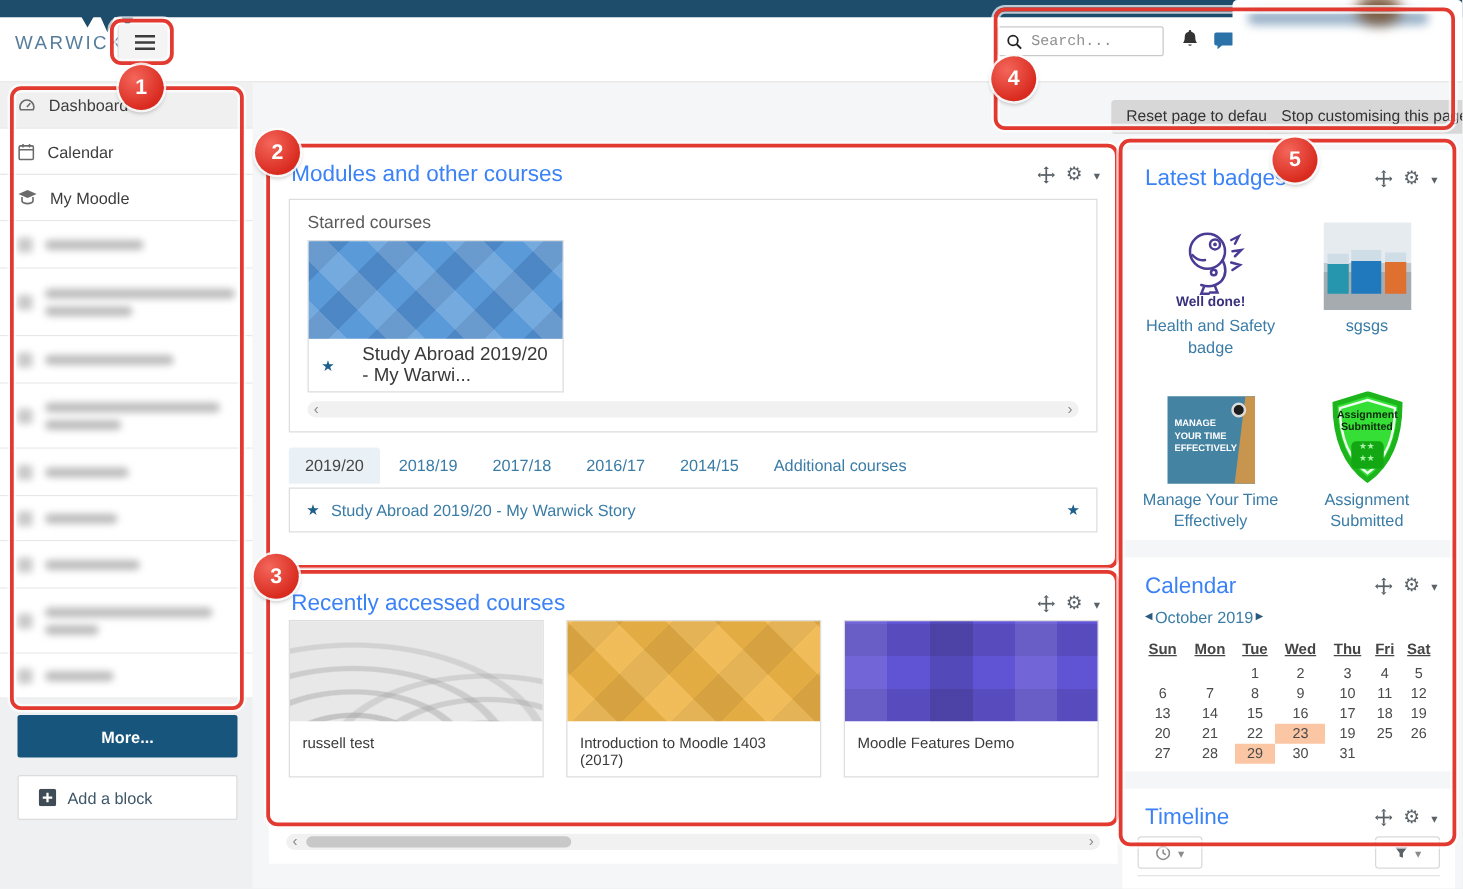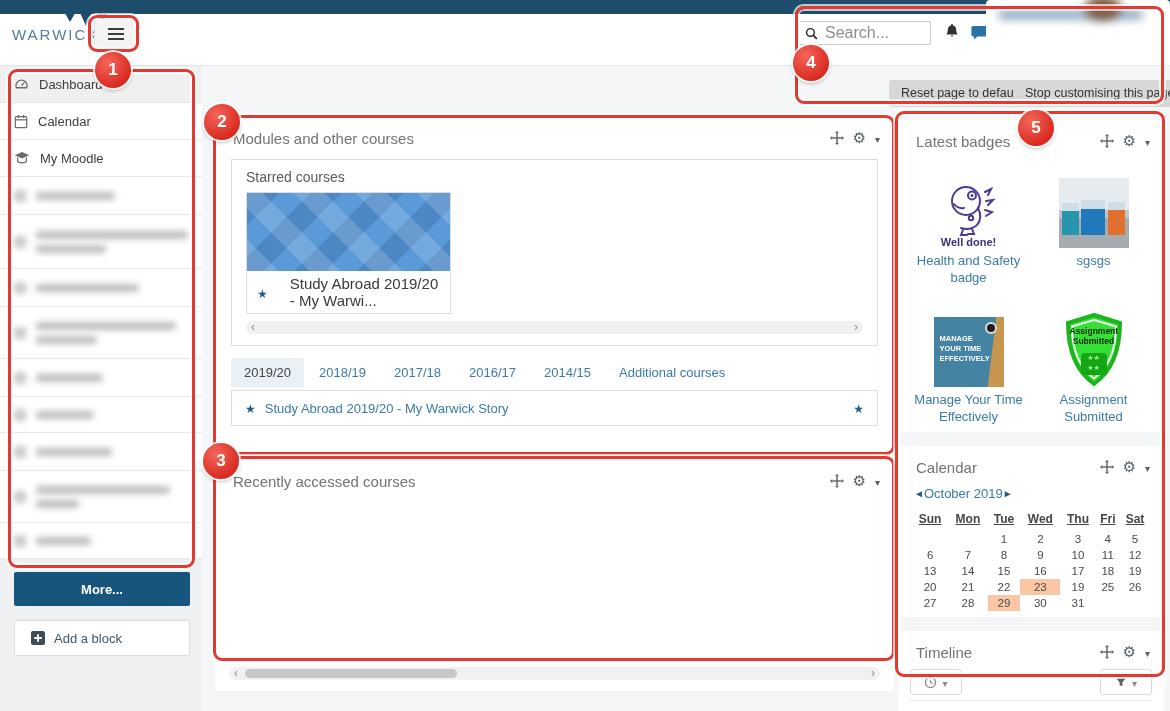--- a/index.html
+++ b/index.html
@@ -12,21 +12,21 @@
 
   .logo { position:absolute; left:10px; top:0; width:112px; height:52px; cursor:pointer; }
   .logo svg.pennant { position:absolute; left:52px; top:0; }
   .logo-text { position:absolute; left:2px; top:26px; font-size:15px; letter-spacing:2px; color:#567d9b; }
 
   .hamburger { position:absolute; left:94px; top:19px; width:43px; height:30px; background:#f4f4f4; border:1px solid #e0e0e0; border-radius:3px; display:flex; flex-direction:column; align-items:center; justify-content:center; gap:3px; cursor:pointer; }
   .hamburger span { width:16px; height:2px; background:#3c3c3c; }
 
   .search { position:absolute; left:798px; top:21px; width:133px; height:24px; border:1px solid #c9c9c9; border-radius:2px; background:#fff; }
   .search svg { position:absolute; left:6px; top:5px; }
-  .search input { position:absolute; left:26px; top:0; width:103px; height:22px; border:none; outline:none; font-size:16px; color:#7f1d1d; font-family:Liberation Sans, sans-serif; background:transparent; }
+  .search input { position:absolute; left:26px; top:0; width:103px; height:22px; border:none; outline:none; font-size:12px; color:#7f1d1d; font-family:Liberation Mono, monospace; background:transparent; }
   .search input::placeholder { color:#8f8f8f; }
 
   .ic-bell { position:absolute; left:944px; top:23px; cursor:pointer; }
   .ic-chat { position:absolute; left:971px; top:25px; cursor:pointer; }
 
   .userblur { position:absolute; left:986px; top:0; width:184px; height:50px; background:#fff; border-radius:4px; cursor:pointer; }
   .userblur .smear { position:absolute; left:12px; top:9px; width:145px; height:11px; background:#86a3bd; border-radius:6px; filter:blur(4px); opacity:.85; }
   .userblur .avatarblur { position:absolute; left:99px; top:-4px; width:36px; height:24px; background:#7b5a3e; border-radius:50%; filter:blur(5px); }
 
   .btn-gray { position:absolute; top:80px; height:27px; line-height:27px; padding:0 12px; background:#d7d7d7; color:#333; font-size:12.5px; border-radius:3px; cursor:pointer; white-space:nowrap; }
@@ -48,21 +48,21 @@
 
   
   .card { position:absolute; background:#fff; }
   .card-modules { left:215px; top:117px; width:679px; height:337px; }
   .card-recent  { left:215px; top:460px; width:679px; height:231px; }
   .card-badges  { left:898px; top:120px; width:266px; height:312px; }
   .card-cal     { left:898px; top:446px; width:266px; height:171px; }
   .card-timeline{ left:898px; top:631px; width:266px; height:80px; }
 
   .card-head { position:absolute; top:12px; left:18px; right:14px; display:flex; justify-content:space-between; align-items:center; }
-  .card-title { font-size:15px; color:#737373; }
+  .card-title { font-size:18px; color:#3b82f6; }
   .head-icons { display:flex; gap:9px; align-items:center; color:#5a6268; }
   .icon-gear::before { content:"\2699"; font-size:15px; }
   .icon-caret::before { content:"\25BE"; font-size:10px; }
   .head-icons > * { cursor:pointer; }
 
   .starred-box { position:absolute; left:16px; top:42px; right:16px; height:187px; border:1px solid #ddd; }
   .sec-title { position:absolute; left:14px; top:9px; font-size:14px; color:#5b5b5b; }
   .course-card { position:absolute; left:14px; top:32px; width:205px; border:1px solid #ddd; background:#fff; cursor:pointer; }
   .cc-img { height:78px;
     background: repeating-linear-gradient(45deg, rgba(255,255,255,.16) 0 22px, transparent 22px 44px),
@@ -353,20 +353,34 @@
     <div class="card-head">
       <div class="card-title">Recently accessed courses</div>
       <div class="head-icons">
         <svg width="14" height="14" viewBox="0 0 16 16" fill="#5a6268">
             <path d="M8 0l2.4 2.6H5.6L8 0zM8 16l-2.4-2.6h4.8L8 16zM0 8l2.6-2.4v4.8L0 8zM16 8l-2.6 2.4V5.6L16 8z"></path>
             <rect x="7.2" y="2.6" width="1.6" height="10.8"></rect>
             <rect x="2.6" y="7.2" width="10.8" height="1.6"></rect>
           </svg>
         <span class="icon-gear"></span>
         <span class="icon-caret"></span>
+      </div>
+    </div>
+    <div class="cards-row">
+      <div class="r-card">
+        <div class="r-img img-waves"></div>
+        <div class="r-cap">russell test</div>
+      </div>
+      <div class="r-card">
+        <div class="r-img img-gold"></div>
+        <div class="r-cap">Introduction to Moodle 1403 (2017)</div>
+      </div>
+      <div class="r-card">
+        <div class="r-img img-purple"></div>
+        <div class="r-cap">Moodle Features Demo</div>
       </div>
     </div>
     <div class="hscroll">
         <span class="hs-l"></span>
         <div class="hs-thumb"></div>
         <span class="hs-r"></span>
       </div>
   </div>
 
   <div class="card card-badges">

